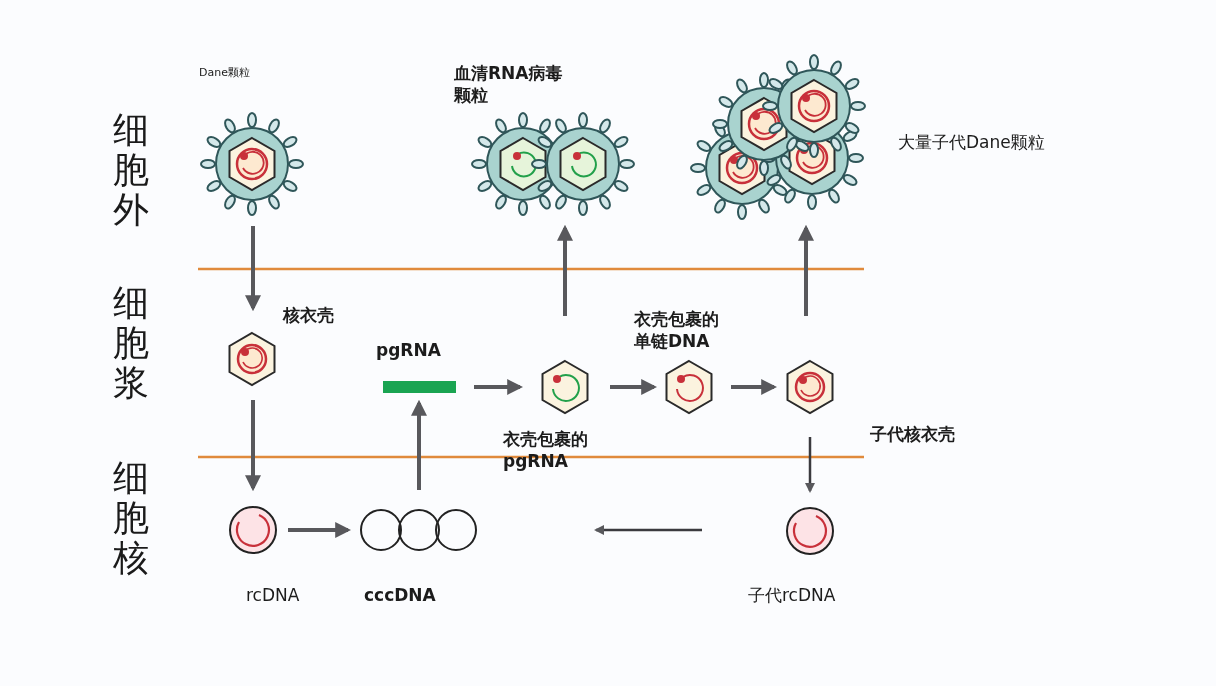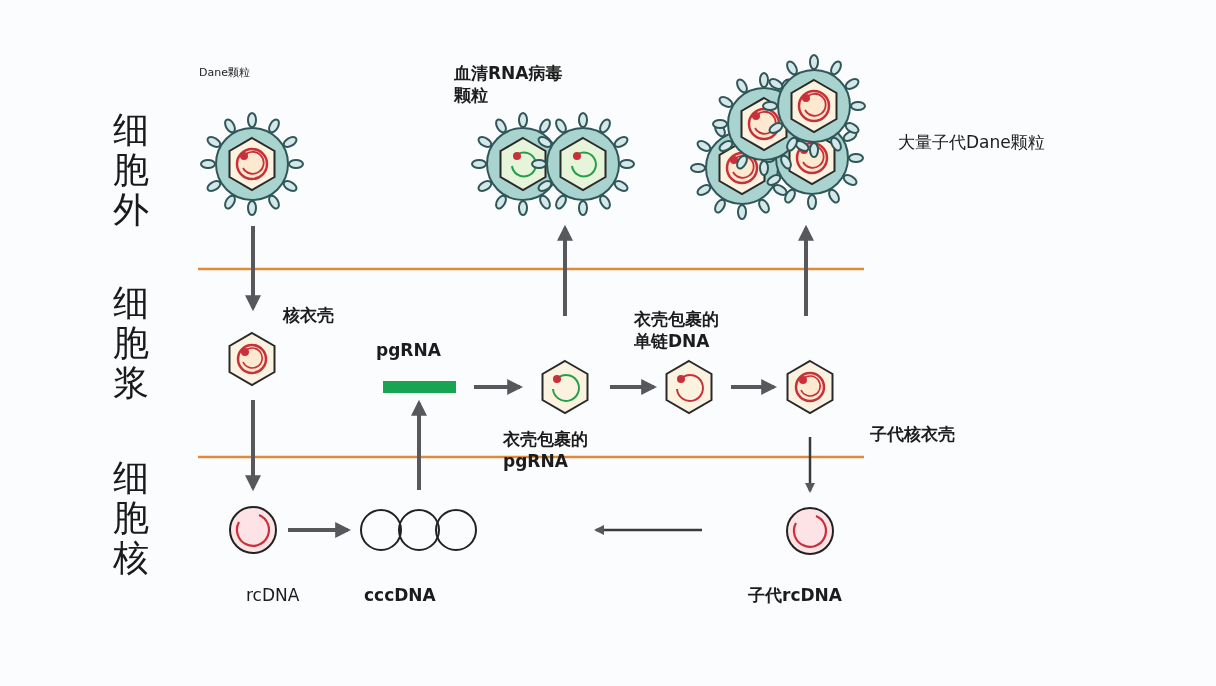--- a/index.html
+++ b/index.html
@@ -148,13 +148,13 @@
   <div>衣壳包裹的</div>
   <div>pgRNA</div>
 </div>
 <div class="lbl multi" style="left:634px; top:308px;">
   <div>衣壳包裹的</div>
   <div>单链DNA</div>
 </div>
 <div class="lbl" style="left:870px; top:379px;margin-top:44px;">子代核衣壳</div>
 <div class="lbl" style="left:216px; top:584px; font-weight:normal;margin-left:30px;">rcDNA</div>
 <div class="lbl" style="left:364px; top:584px; font-weight:bold;">cccDNA</div>
-<div class="lbl" style="left:748px; top:584px; font-weight:bold;">子代rcDNA</div>
+<div class="lbl" style="left:748px; top:584px; font-weight:normal;">子代rcDNA</div>
 
 </body></html>

